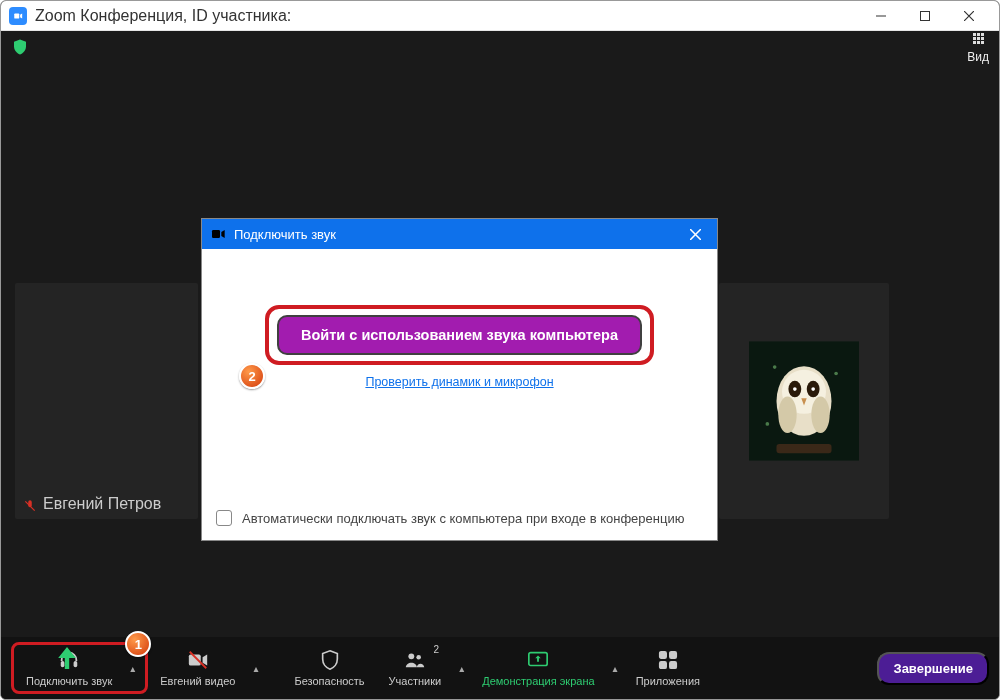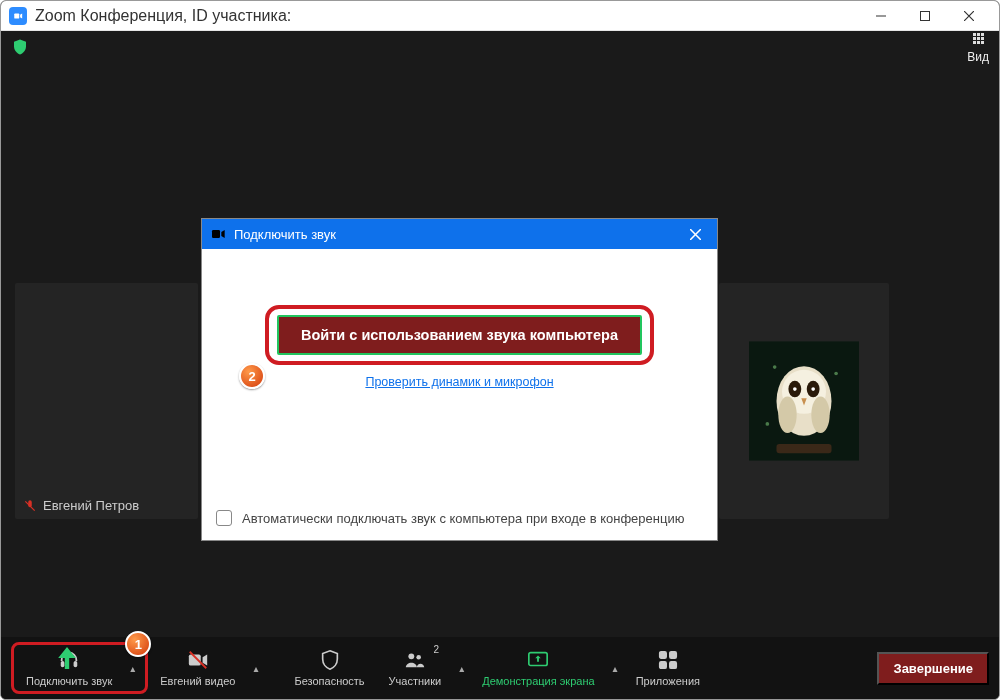--- a/index.html
+++ b/index.html
@@ -17,54 +17,54 @@
   
   .topbar { height: 34px; display: flex; align-items: center; justify-content: space-between; padding: 0 10px; color: #ddd; font-size: 12px; }
   .shield-icon { width: 18px; height: 20px; }
   .view-btn { display: flex; align-items: center; gap: 6px; color: #eee; flex-direction: column; }
   .grid-dots { display: inline-grid; grid-template-columns: repeat(3,3px); grid-template-rows: repeat(3,3px); gap: 1px; }
   .grid-dots span { width: 3px; height: 3px; background: #ddd; }
 
   .content { flex: 1; position: relative; background: #1a1a1a; }
 
   
-  .participant-left { position: absolute; left: 14px; top: 218px; width: 183px; height: 236px; background: #242424; border-radius: 2px; display: flex; align-items: flex-end; padding: 6px 8px; color: #ccc; font-size: 13px; }
+  .participant-left { position: absolute; left: 14px; top: 218px; width: 183px; height: 236px; background: #242424; border-radius: 2px; display: flex; align-items: flex-end; padding: 6px 8px; color: #ccc; font-size: 16px; }
   .participant-left .muted-mic { width: 14px; height: 14px; margin-right: 6px; }
   .participant-right { position: absolute; left: 718px; top: 218px; width: 170px; height: 236px; background: #242424; border-radius: 2px; overflow: hidden; display: flex; align-items: center; justify-content: center; }
   .owl { width: 110px; height: 120px; }
 
   
   .modal { position: absolute; left: 200px; top: 153px; width: 517px; height: 323px; background: #fff; border: 1px solid #888; display: flex; flex-direction: column; }
   .modal-title { height: 30px; background: #0e71eb; color: #fff; display: flex; align-items: center; padding: 0 8px; font-size: 13px; }
   .modal-title .tb-icon { margin-right: 8px; }
   .modal-title .mt-text { flex: 1; }
   .modal-close { width: 28px; height: 28px; display: flex; align-items: center; justify-content: center; color: #fff; font-size: 16px; }
   .modal-body { flex: 1; display: flex; flex-direction: column; align-items: center; padding-top: 56px; }
   .primary-btn-wrap { border: 4px solid #cf1c22; border-radius: 14px; padding: 6px 8px; position: relative; }
-  .primary-btn { background: #7f1d1d; color: #fff; border: 2px solid #22c55e; border-radius: 2px; padding: 10px 22px; font-size: 14.5px; font-weight: 600; }
+  .primary-btn { background: #a21caf; color: #fff; border: 2px solid #404040; border-radius: 10px; padding: 10px 22px; font-size: 14.5px; font-weight: 600; }
   .test-link { color: #0e71eb; font-size: 12.5px; margin-top: 10px; text-decoration: underline; }
   .step-2 { position: absolute; left: -30px; bottom: -28px; width: 26px; height: 26px; border-radius: 50%; background: radial-gradient(circle at 35% 30%, #ff9a4a, #d33a0b); color: #fff; display: flex; align-items: center; justify-content: center; font-weight: 700; font-size: 13px; border: 2px solid #fff; box-shadow: 0 1px 2px rgba(0,0,0,.4); }
   .modal-footer { padding: 10px 14px 14px; display: flex; align-items: center; font-size: 13px; color: #444; border-top: 0; }
   .checkbox { width: 16px; height: 16px; border: 1.5px solid #888; border-radius: 3px; margin-right: 10px; }
 
   
   .bottombar { height: 62px; background: #121212; display: flex; align-items: center; padding: 0 10px; color: #ccc; font-size: 11px; position: relative; }
   .tb-item { display: flex; flex-direction: column; align-items: center; justify-content: center; height: 52px; padding: 0 12px; cursor: pointer; position: relative; }
   .tb-item .icon { height: 22px; display: flex; align-items: center; justify-content: center; margin-bottom: 4px; }
   .tb-item .icon svg { width: 22px; height: 22px; }
   .tb-item.green { color: #2ecc71; }
   .tb-item.green svg { fill: #2ecc71; }
   .tb-item svg { fill: #ccc; }
   .count-badge { position: absolute; top: 2px; right: 14px; font-size: 10px; color: #ccc; }
   .chev { color: #aaa; font-size: 10px; padding: 0 6px; }
   .highlighted { border: 3px solid #cf1c22; border-radius: 8px; padding: 0 4px 0 0; height: 52px; display: flex; align-items: center; position: relative; }
   .highlighted .tb-item { height: 46px; }
   .step-1 { position: absolute; top: -14px; right: -6px; width: 26px; height: 26px; border-radius: 50%; background: radial-gradient(circle at 35% 30%, #ff9a4a, #d33a0b); color: #fff; display: flex; align-items: center; justify-content: center; font-weight: 700; font-size: 13px; border: 2px solid #fff; box-shadow: 0 1px 2px rgba(0,0,0,.5); }
   .spacer { flex: 1; }
-  .end-btn { background: #7f1d1d; color: #fff; border-radius: 0; padding: 7px 14px; font-size: 13px; font-weight: 600; }
+  .end-btn { background: #4c1d95; color: #fff; border-radius: 12px; padding: 7px 14px; font-size: 13px; font-weight: 600; }
   .headphone-up { position: absolute; top: -2px; right: 2px; }
 </style>
 </head>
 <body>
 
 <div class="window">
 
   <div class="titlebar">
     <span class="tb-icon">
       <svg viewBox="0 0 24 24">

